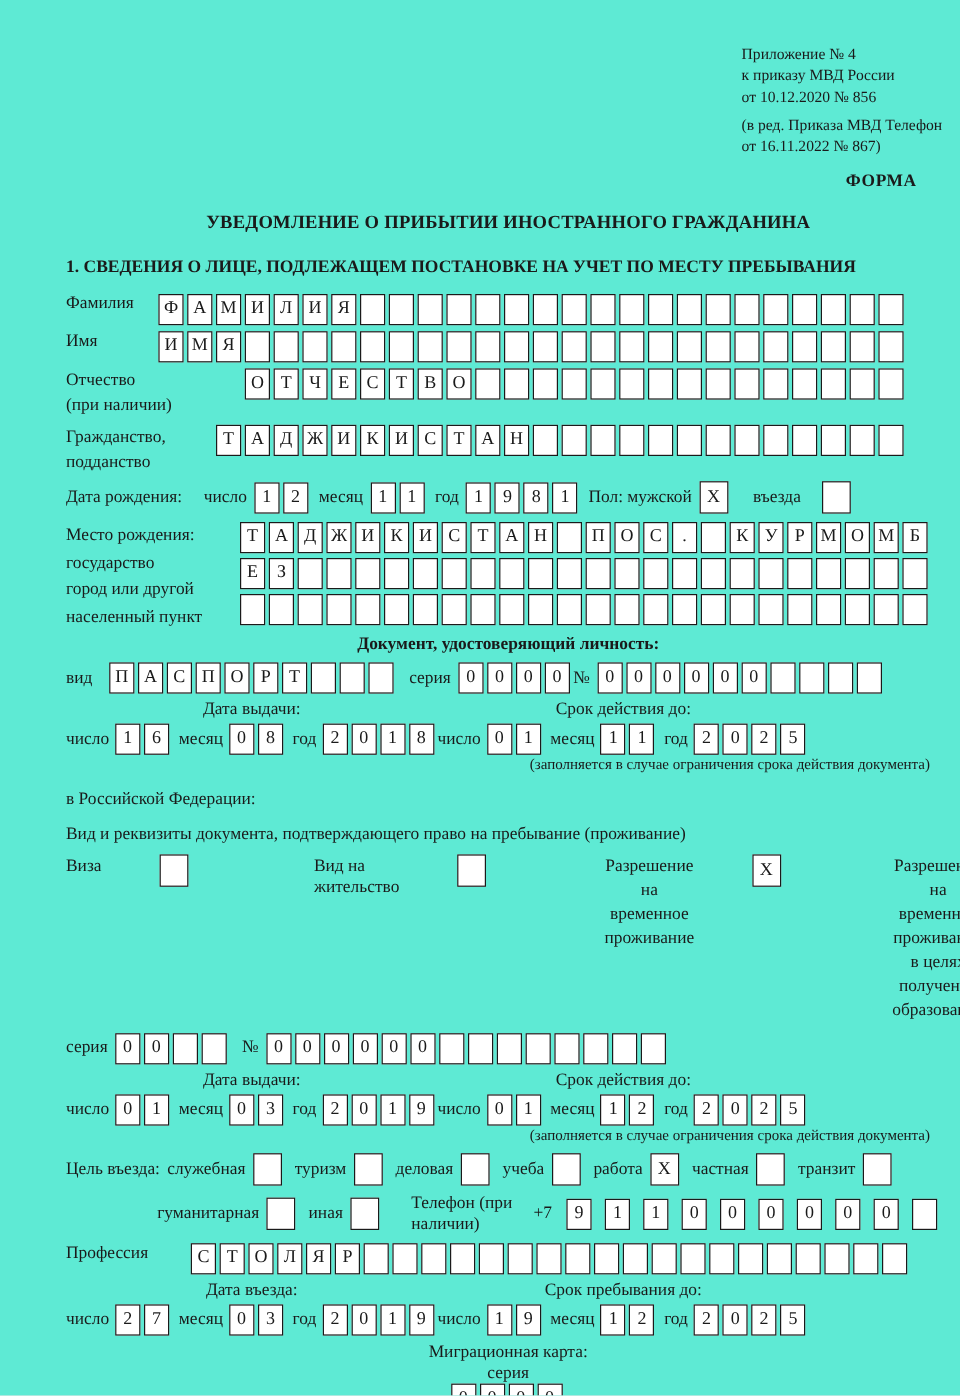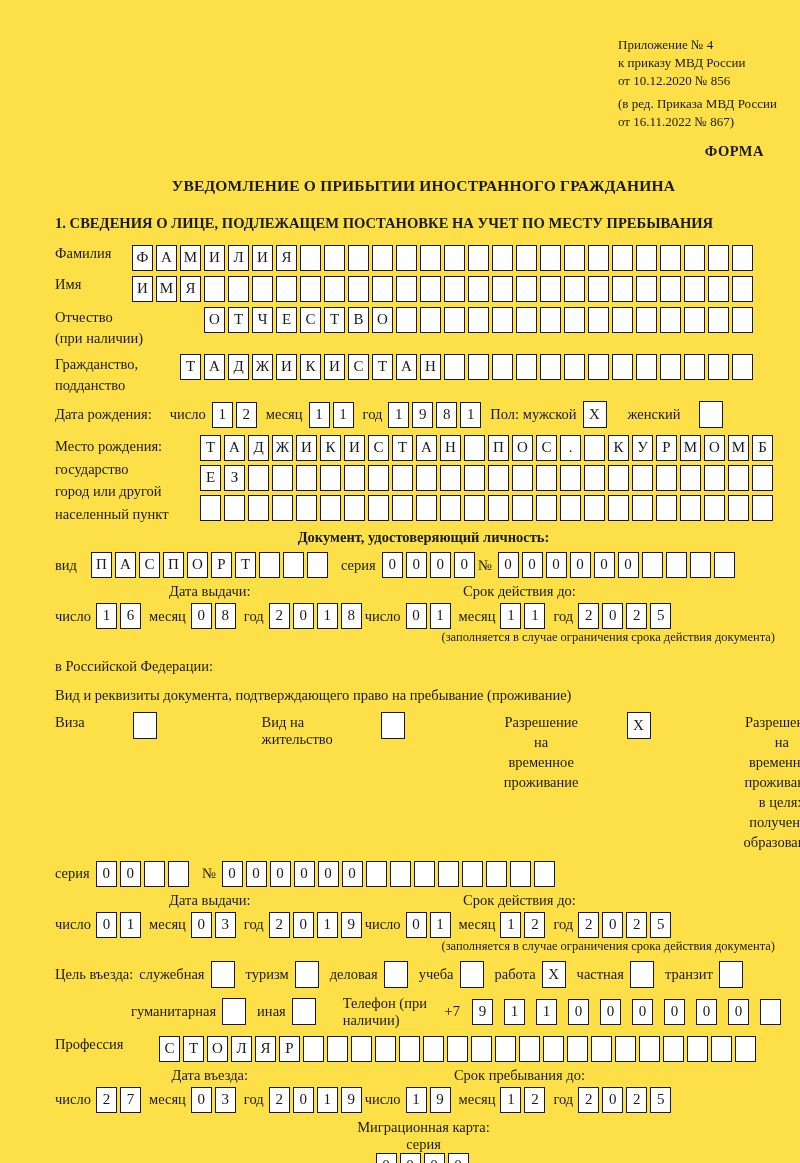--- a/index.html
+++ b/index.html
@@ -1,17 +1,17 @@
 <!DOCTYPE html>
 <html><head>
 <meta charset="utf-8">
 <style>
   html,body{margin:0;padding:0;background:#e8e8e8;}
   .page{
-    width:800px;height:1163px;background:#fde047;box-sizing:border-box;
+    width:800px;height:1163px;background:#5eead4;box-sizing:border-box;
     padding:36px 10px 0 55px;overflow:hidden;position:relative;
     font-family:"Liberation Serif","DejaVu Serif",serif;color:#1a1a1a;
     font-size:14.5px;
   }
   .content{width:737px;}
   
   .appendix{margin-left:563px;font-size:13px;line-height:1.38;}
   .appendix .ed{margin-top:5px;}
   .forma{text-align:right;padding-right:28px;font-weight:bold;font-size:14.5px;margin-top:12px;margin-bottom:14px;letter-spacing:.5px;}
   .title{text-align:center;font-weight:bold;font-size:15.5px;line-height:1.5;margin-bottom:18px;letter-spacing:.2px;}
@@ -65,21 +65,21 @@
 <body>
 
 <div class="page">
 <div class="content">
 
   <div class="appendix">
     <div>Приложение № 4</div>
     <div>к приказу МВД России</div>
     <div>от 10.12.2020 № 856</div>
     <div class="ed">
-      <div>(в ред. Приказа МВД России</div>
+      <div>(в ред. Приказа МВД Телефон</div>
       <div>от 16.11.2022 № 867)</div>
     </div>
   </div>
   <div class="forma">ФОРМА</div>
 
   <div class="title">
     <div>УВЕДОМЛЕНИЕ О ПРИБЫТИИ ИНОСТРАННОГО ГРАЖДАНИНА</div>
   </div>
 
   <div class="section">1. СВЕДЕНИЯ О ЛИЦЕ, ПОДЛЕЖАЩЕМ ПОСТАНОВКЕ НА УЧЕТ ПО МЕСТУ ПРЕБЫВАНИЯ</div>
@@ -231,21 +231,21 @@
           <span class="cell">1</span>
           <span class="cell">9</span>
           <span class="cell">8</span>
           <span class="cell">1</span>
         </span>
     <span class="t">Пол: мужской</span>
     <span class="cells">
           <span class="cell big">X</span>
         </span>
     <span class="gap6"></span>
-    <span class="t">женский</span>
+    <span class="t">въезда</span>
     <span class="gap6"></span>
     <span class="cells">
           <span class="cell big"></span>
         </span>
   </div>
 
   <div class="twocol">
     <div class="col-labels bp-l">
       <div>Место рождения:</div>
       <div>государство</div>

